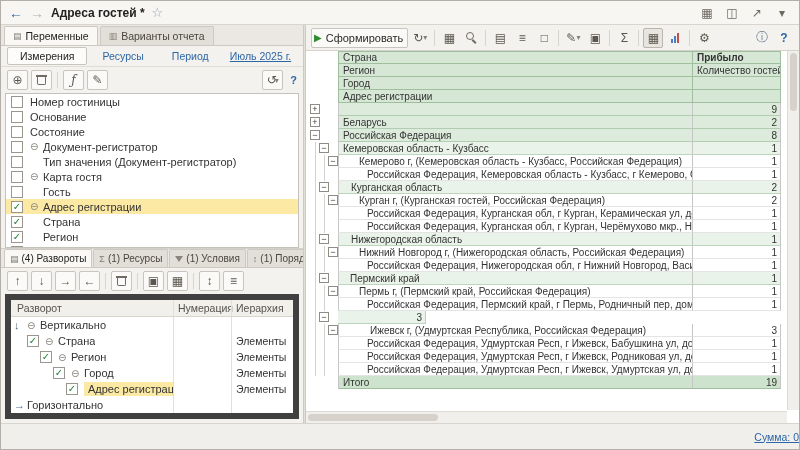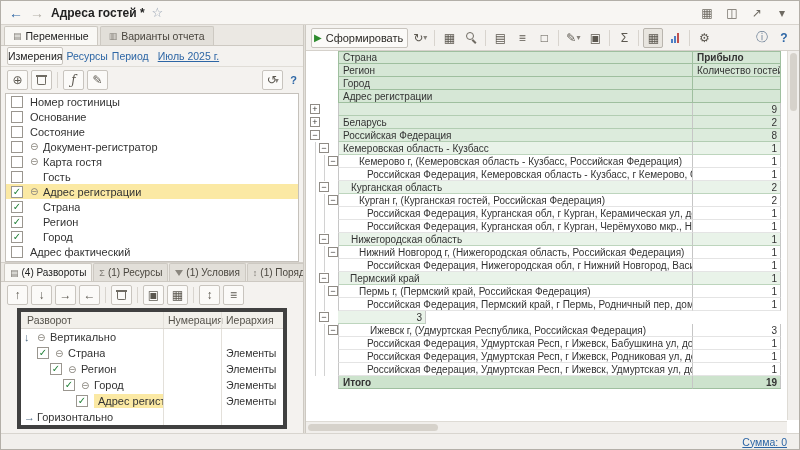--- a/index.html
+++ b/index.html
@@ -22,21 +22,21 @@
   .left{width:302px;flex:none;display:flex;flex-direction:column;background:#f4f2ef;min-height:0}
   .splitter{width:3px;flex:none;background:#e3e0da;border-left:1px solid #cdc9c2;border-right:1px solid #cdc9c2;cursor:col-resize}
 
   .lp-tabs{height:21px;flex:none;display:flex;align-items:flex-end;background:#ebe8e3;border-bottom:1px solid #cdc9c2;padding-left:3px}
   .lp-tab{display:flex;align-items:center;gap:4px;height:19px;padding:0 8px;margin-right:2px;font-size:10.5px;
     border:1px solid #cdc9c2;border-bottom:none;border-radius:2px 2px 0 0;background:#e2dfd9;color:#4a463f;cursor:pointer;white-space:nowrap}
   .lp-tab.active{background:#f9f8f5;color:#222}
   .tab-ico{font-size:9px;color:#84807a}
 
   .subtabs{height:21px;flex:none;display:flex;align-items:center;gap:2px;padding:0 6px;border-bottom:1px solid #e0ddd7}
-  .subtab{padding:2px 0;color:#2d66a5;cursor:pointer;font-size:10.5px;border:1px solid transparent;border-radius:2px;white-space:nowrap}
+  .subtab{padding:2px 12px;color:#2d66a5;cursor:pointer;font-size:10.5px;border:1px solid transparent;border-radius:2px;white-space:nowrap}
   .subtab.active{color:#222;background:#fdfcfa;border-color:#c8c4be}
   .plink{margin-left:6px;color:#2d66a5;text-decoration:underline;cursor:pointer;font-size:10.5px;white-space:nowrap}
 
   .dtoolbar,.btoolbar{height:26px;flex:none;display:flex;align-items:center;gap:3px;padding:0 6px}
   .t-btn{width:21px;height:20px;flex:none;display:flex;align-items:center;justify-content:center;border:1px solid #c8c4be;background:#fbfaf8;border-radius:2px;color:#5b574f;font-size:12px;cursor:pointer}
   .t-btn .fx{font-family:"DejaVu Serif","Liberation Serif",serif;font-style:italic;font-size:12px}
   .t-sep{width:1px;height:16px;background:#d8d4ce;margin:0 2px}
   .t-caret{font-size:8px;color:#84807a;margin-left:-2px}
   .help-link{color:#2d66a5;font-weight:bold;margin-left:4px;cursor:pointer}
 
@@ -49,21 +49,21 @@
   .exp{width:13px;flex:none;color:#8a867e;font-size:10px;cursor:pointer}
   .lbl{white-space:nowrap;overflow:hidden}
 
   .bottom{flex:none}
   .btabs{height:20px;display:flex;align-items:flex-end;background:#ebe8e3;border-top:1px solid #d4d0ca;border-bottom:1px solid #cdc9c2;padding-left:3px}
   .b-tab{display:flex;align-items:center;gap:3px;height:18px;padding:0 5px;margin-right:1px;font-size:10px;border:1px solid #cdc9c2;border-bottom:none;border-radius:2px 2px 0 0;background:#e2dfd9;color:#4a463f;cursor:pointer;white-space:nowrap}
   .b-tab.active{background:#f9f8f5;color:#222}
   .b-ico{font-size:9px;color:#7c7872}
   .icon-funnel{width:0;height:0;border-left:4px solid transparent;border-right:4px solid transparent;border-top:6px solid #8a867e}
 
-  .sgrid{margin:0 16px 4px;background:#fff;border:4px solid #404040}
+  .sgrid{margin:0 4px 4px;background:#fff;border:6px solid #404040}
   .shead{display:flex;height:17px;align-items:stretch;background:#f2f0eb;border-bottom:1px solid #d8d5cf;color:#55524b;font-size:10.5px}
   .shead .s-label{padding-left:6px;display:flex;align-items:center}
   .s-label{flex:1;min-width:0;display:flex;align-items:center}
   .s-num{width:58px;flex:none;border-left:1px solid #e3e0da;display:flex;align-items:center;padding-left:4px}
   .s-hier{width:62px;flex:none;border-left:1px solid #e3e0da;display:flex;align-items:center;padding-left:4px;font-size:10.5px}
   .srow{display:flex;height:16px;align-items:stretch}
   .dir{width:13px;flex:none;color:#4f6b85;font-weight:bold;font-size:11px}
   .sel-cell{background:#fbe9a4;padding:1px 4px}
 
   
@@ -103,28 +103,28 @@
   .rhrow .rtext,.rhrow .rval{background:#d6e7d6;border-bottom:1px solid #9fbf9f;padding-left:4px}
   .rhrow .rtext{border-left:1px solid #9fbf9f;border-right:1px solid #9fbf9f}
   .rhrow .rval{border-right:1px solid #9fbf9f}
   .rhrow.first .rtext,.rhrow.first .rval{border-top:1px solid #9fbf9f}
   .rval.bold{font-weight:bold}
 
   .rrow .rtext{border-left:1px solid #c6c6c6;border-right:1px solid #c6c6c6;border-bottom:1px solid #e4e4e4}
   .rrow .rval{justify-content:flex-end;padding-right:3px;border-right:1px solid #c6c6c6;border-bottom:1px solid #e4e4e4}
   .rrow.g0 .rtext,.rrow.g0 .rval{background:#dcebdc;border-bottom-color:#b2cdb2}
   .rrow.g1 .rtext,.rrow.g1 .rval{background:#e9f3e9;border-bottom-color:#bdd5bd}
-  .rrow.total .rtext,.rrow.total .rval{background:#cde3cd;border-bottom-color:#9fbf9f;font-weight:bold}
+  .rrow.total .rtext,.rrow.total .rval{background:#cde3cd;border-bottom-color:#9fbf9f;font-weight:normal}
 
   .vscroll{position:absolute;top:0;right:0;bottom:13px;width:12px;background:#f1efec;border-left:1px solid #dedbd5}
   .vthumb{position:absolute;top:2px;left:2px;right:2px;height:58px;background:#d6d2cb;border-radius:4px;cursor:pointer}
   .hscroll{position:absolute;left:0;right:12px;bottom:0;height:12px;background:#f1efec;border-top:1px solid #dedbd5}
   .hthumb{position:absolute;left:2px;top:2px;bottom:2px;width:130px;background:#d6d2cb;border-radius:4px;cursor:pointer}
 
-  .statusbar{height:16px;flex:none;background:#f1efec;border-top:1px solid #d8d5cf;display:flex;align-items:center;justify-content:flex-end;padding:0 12px}
+  .statusbar{height:26px;flex:none;background:#f1efec;border-top:1px solid #d8d5cf;display:flex;align-items:center;justify-content:flex-end;padding:0 0}
   .sum-link{color:#2d66a5;text-decoration:underline;font-size:10.5px;cursor:pointer}
 </style>
 </head>
 <body>
 
 <div class="window">
 
   <div class="titlebar">
     <span class="nav">←</span>
     <span class="nav disabled">→</span>
@@ -198,20 +198,25 @@
             <span class="lbl">Состояние</span>
           </div>
           <div class="tree-row">
             <span class="cb"></span>
             <span class="ind0"></span>
             <span class="exp">⊖</span>
             <span class="lbl">Документ-регистратор</span>
           </div>
           <div class="tree-row">
             <span class="cb"></span>
+            <span class="ind1"></span>
+            <span class="lbl">Тип значения (Документ-регистратор)</span>
+          </div>
+          <div class="tree-row">
+            <span class="cb"></span>
             <span class="ind0"></span>
             <span class="exp">⊖</span>
             <span class="lbl">Карта гостя</span>
           </div>
           <div class="tree-row">
             <span class="cb"></span>
             <span class="ind1"></span>
             <span class="lbl">Гость</span>
           </div>
           <div class="tree-row sel">

